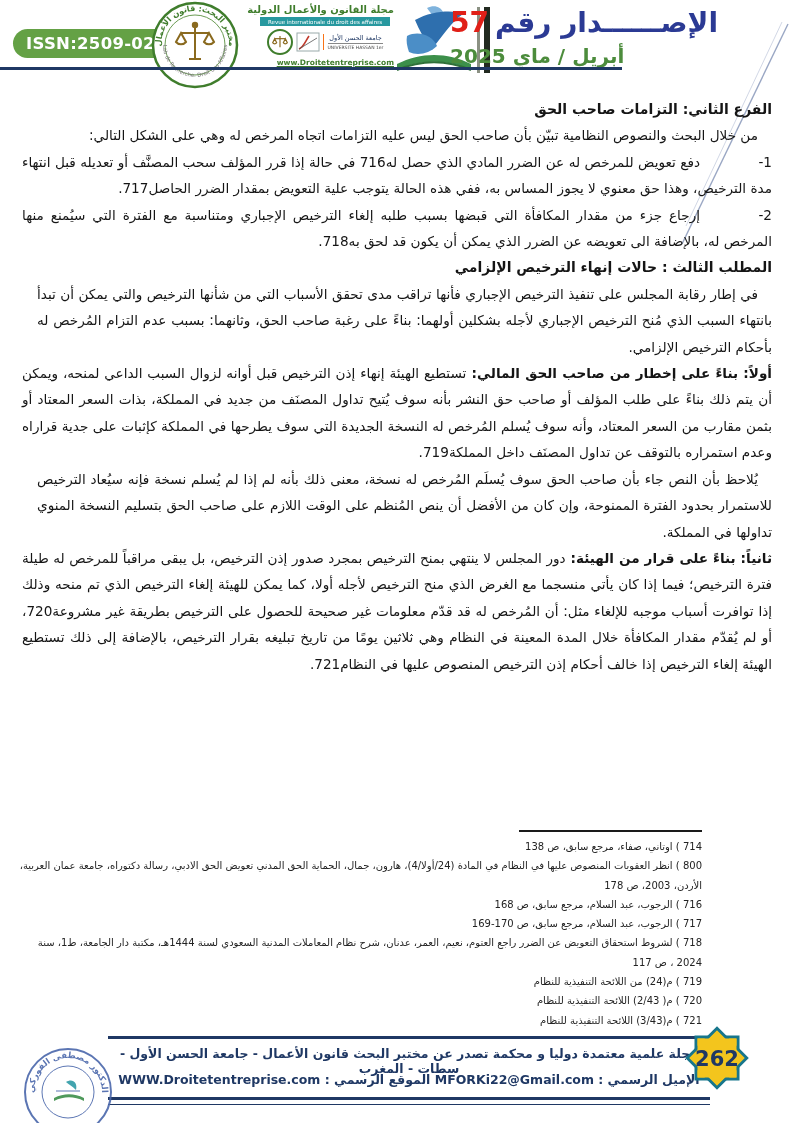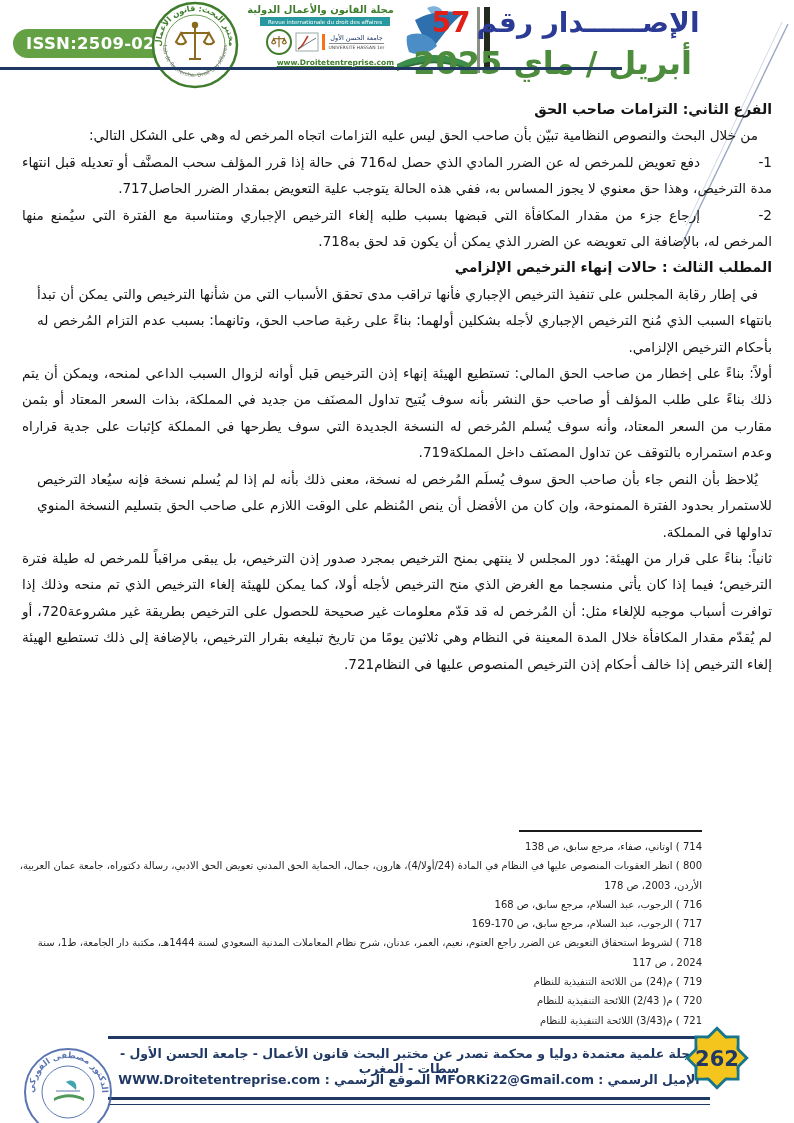--- a/index.html
+++ b/index.html
@@ -17,48 +17,48 @@
     padding:5px 13px; border-radius:18px; letter-spacing:.3px;
   }
   .header-rule{ position:absolute; left:0; top:67px; width:622px; height:3px; background:#1f3864; }
 
   .lab-logo{ position:absolute; left:151px; top:1px; width:88px; height:88px; }
   .journal-logo{ position:absolute; left:256px; top:4px; width:138px; text-align:center; }
   .jl-title{ color:#3f7d2c; font-weight:bold; font-size:10px; direction:rtl; white-space:nowrap; }
   .jl-banner{ background:#27989f; color:#fff; font-size:5.5px; padding:1.5px 2px; margin:2px 4px 0 4px; white-space:nowrap; overflow:hidden; }
   .jl-row{ display:flex; align-items:center; justify-content:center; gap:3px; margin-top:3px; }
   .jl-circle{ width:26px; height:26px; border:2px solid #3f7d2c; border-radius:50%; display:flex; align-items:center; justify-content:center; background:#fff; }
-  .jl-univ{ text-align:center; color:#1f3864; border-left:3px solid #f97316; padding-left:4px; }
+  .jl-univ{ text-align:center; color:#1f3864; border-left:1px solid #f97316; padding-left:4px; }
   .jl-univ .ar{ font-size:6.5px; direction:rtl; white-space:nowrap; }
   .jl-univ .lat{ font-size:4.5px; color:#444; white-space:nowrap; border-top:1px solid #888; margin-top:1px; padding-top:1px;}
   .jl-url{ color:#3f7d2c; font-weight:bold; font-size:7.5px; margin-top:3px; text-align:right; padding-left:4px; text-decoration:underline; }
 
   .book-logo{ position:absolute; left:393px; top:2px; width:82px; height:84px; }
 
   .vbar{ position:absolute; top:7px; height:66px; }
   .vbar1{ left:477px; width:3px; background:#8b9183; }
   .vbar2{ left:484px; width:6px; background:#222a20; }
 
-  .issue-block{ position:absolute; right:76px; top:6px; direction:rtl; text-align:center; }
+  .issue-block{ position:absolute; right:76px; top:6px; direction:rtl; text-align:left; }
   .issue-line{ font-size:28px; font-weight:bold; color:#2b3a94; white-space:nowrap; }
   .issue-num{ color:#e02018; padding-inline-start:6px; }
-  .issue-date{ font-size:32px; font-weight:bold; color:#4c8c3c; margin-top:5px; margin-right:26px; white-space:nowrap; }
+  .issue-date{ font-size:20px; font-weight:bold; color:#4c8c3c; margin-top:5px; margin-right:26px; white-space:nowrap; }
 
   .pen-deco{ position:absolute; right:0; top:16px; width:120px; height:240px; pointer-events:none; }
 
   
   .body-text{
     position:absolute; top:96px; right:22px; left:22px;
     direction:rtl; text-align:justify;
     font-size:13.6px; line-height:26.4px; color:#151515;
   }
   .para{ margin:0; }
   .para.ind{ text-indent:14px;margin-left:15px; }
   .heading{ font-weight:bold; font-size:14px; margin:0; }
-  .lead{ font-weight:normal; }
+  .lead{ font-weight:bold; }
   .marker{ display:inline-block; width:72px; }
 
   
   .footnotes{
     position:absolute; top:830px; right:92px; left:16px;
     direction:rtl; 
     font-size:10px; line-height:19.3px; color:#222;
   }
   .fn-sep{ width:183px; border-top:2px solid #1a1a1a; margin-bottom:5px; }
 

